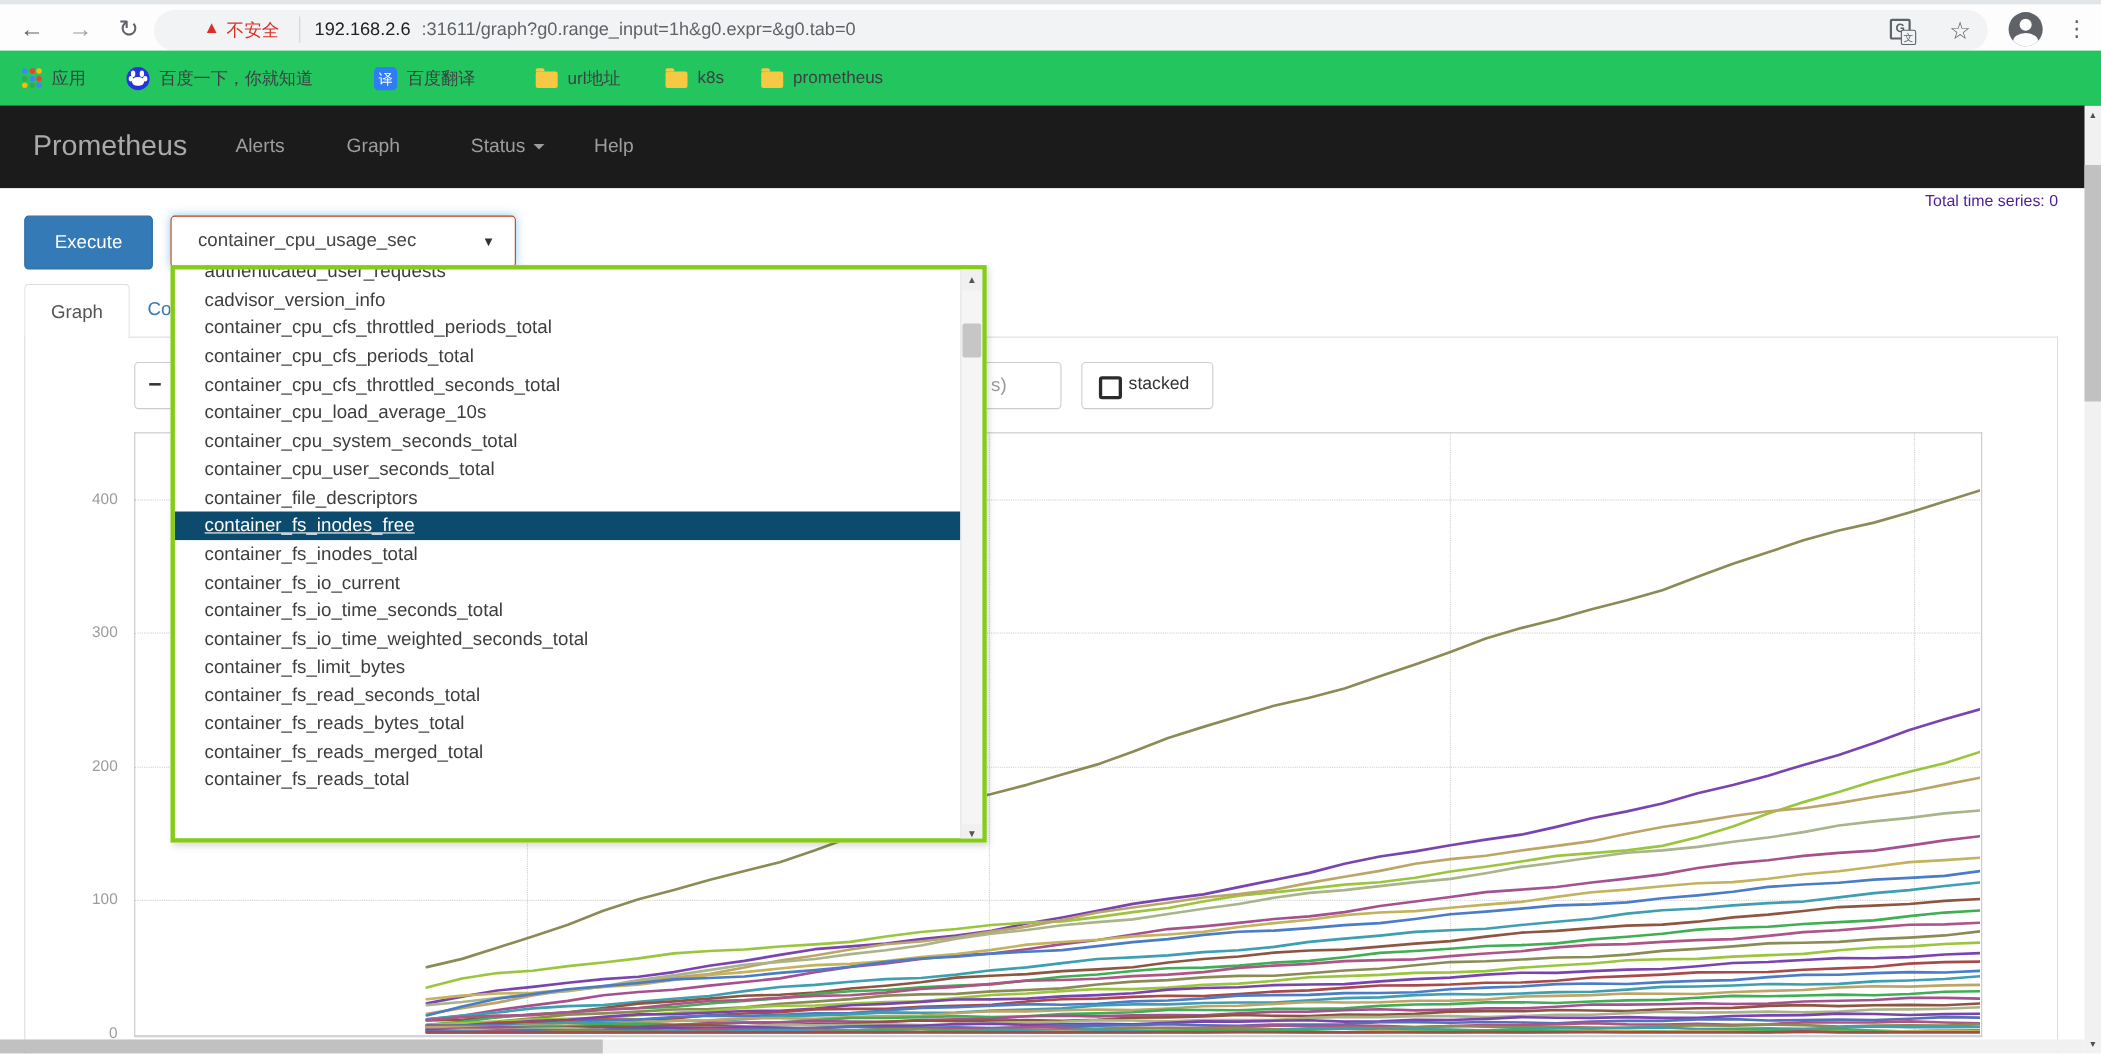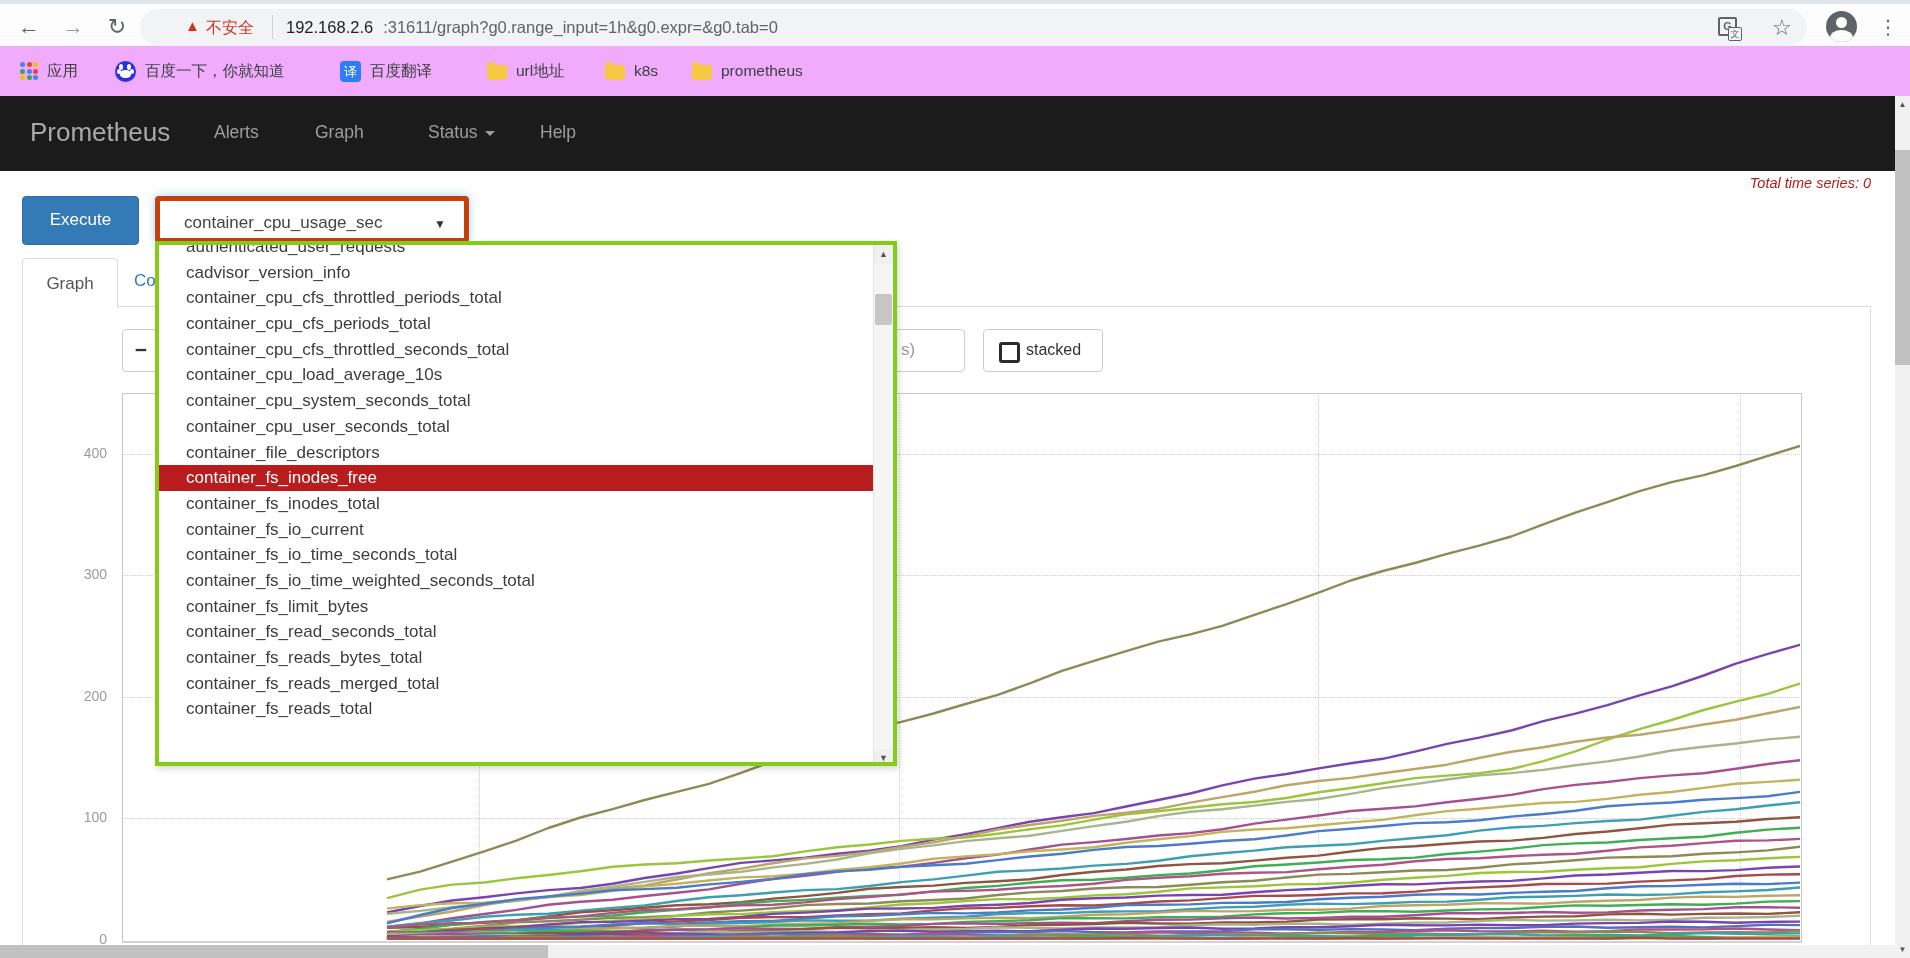--- a/index.html
+++ b/index.html
@@ -19,46 +19,46 @@
   #translate-icon{left:1578px;top:8px;width:22px;height:22px;color:#5f6368;}
   #translate-icon .g{position:absolute;left:0;top:0;width:15px;height:15px;border:2px solid #5f6368;border-radius:2px;font-size:11px;font-weight:bold;line-height:15px;text-align:center;background:#f1f3f4;}
   #translate-icon .w{position:absolute;right:-2px;bottom:-2px;width:12px;height:12px;background:#f1f3f4;border:1.5px solid #5f6368;border-radius:2px;font-size:9px;line-height:12px;text-align:center;}
   #star-icon{left:1632px;top:6px;font-size:22px;color:#5f6368;}
   #avatar{left:1826px;top:7px;width:31px;height:31px;border-radius:50%;background:#5f6368;overflow:hidden;}
   #avatar .head{position:absolute;left:10px;top:6px;width:11px;height:11px;border-radius:50%;background:#fdfdfd;}
   #avatar .body{position:absolute;left:4px;top:19px;width:23px;height:16px;border-radius:50%;background:#fdfdfd;}
   #menu-dots{left:1878px;top:8px;font-size:20px;color:#5f6368;letter-spacing:0;line-height:30px;}
 
   
-  #bookmarks{left:0;top:46px;width:1910px;height:50px;background:#f0abfc;border-bottom:4px solid #3b82f6;}
+  #bookmarks{left:0;top:46px;width:1910px;height:50px;background:#22c55e;border-bottom:4px solid #3b82f6;}
   .bm{position:absolute;top:0;height:50px;display:flex;align-items:center;gap:9px;font-size:15.5px;color:#3c4043;}
   .appsgrid{width:18px;height:18px;display:grid;grid-template-columns:repeat(3,5px);grid-template-rows:repeat(3,5px);gap:1.5px;}
   .appsgrid i{border-radius:50%;}
   .baidu{width:21px;height:21px;border-radius:50%;background:#2932e1;position:relative;}
   .baidu i{position:absolute;background:#fff;border-radius:50%;}
   .baidu .p1{left:4px;top:3px;width:4px;height:6px;}
   .baidu .p2{left:12px;top:3px;width:4px;height:6px;}
   .baidu .p3{left:1.5px;top:8px;width:4px;height:5px;}
   .baidu .p4{left:15px;top:8px;width:4px;height:5px;}
   .baidu .p5{left:5px;top:9px;width:11px;height:8px;border-radius:45%;}
   .trans{width:21px;height:21px;border-radius:4px;background:#2e7df6;color:#fff;font-size:13px;line-height:21px;text-align:center;}
   .folder{width:20px;height:15px;background:#f7c844;border-radius:2px;position:relative;margin-top:3px;}
   .folder:before{content:"";position:absolute;left:0;top:-3px;width:8px;height:3px;background:#f7c844;border-radius:2px 2px 0 0;}
 
   
   #pnav{left:0;top:96px;width:1910px;height:75px;background:#1b1b1b;}
   #brand{left:30px;top:21px;font-size:26px;color:#a9a9a9;}
   .plink{position:absolute;top:26px;font-size:17.5px;color:#9d9d9d;}
   .caret{display:inline-block;margin-left:7px;width:0;height:0;border-left:5px solid transparent;border-right:5px solid transparent;border-top:5px solid #9d9d9d;vertical-align:middle;}
 
-  #total-series{left:1571px;top:175px;width:300px;text-align:right;font-size:14.5px;color:#b91c1c;font-style:italic;}
+  #total-series{left:1571px;top:175px;width:300px;text-align:right;font-size:14.5px;color:#4c1d95;}
 
   
   #execute-btn{left:22px;top:196px;width:115px;height:47px;background:#337ab7;border:1px solid #2e6da4;border-radius:4px;color:#fff;font-size:17px;text-align:center;line-height:45px;}
-  #metric-input{left:155px;top:196px;width:314px;height:47px;background:#fff;border:5px solid #c2410c;border-radius:4px;box-shadow:0 0 9px rgba(102,175,233,.65);box-sizing:border-box;z-index:40;}
+  #metric-input{left:155px;top:196px;width:314px;height:47px;background:#fff;border:1px solid #c2410c;border-radius:4px;box-shadow:0 0 9px rgba(102,175,233,.65);box-sizing:border-box;z-index:40;}
   #metric-input .val{position:absolute;left:24px;top:12px;font-size:17px;color:#444;}
   #metric-input .dd{position:absolute;right:18px;top:16px;font-size:12px;color:#333;}
 
   
   #graph-tab{left:22px;top:258px;width:94px;height:49px;background:#fff;border:1px solid #ddd;border-bottom:none;border-radius:4px 4px 0 0;z-index:5;font-size:17px;color:#555;text-align:center;line-height:49px;}
   #console-tab{left:134px;top:271px;font-size:17px;color:#337ab7;z-index:4;}
   #panel{left:22px;top:306px;width:1849px;height:652px;border:1px solid #ddd;border-bottom:none;background:#fff;box-sizing:border-box;}
 
   
   .ctl{position:absolute;height:43px;background:#fff;border:1px solid #ccc;border-radius:4px;box-sizing:border-box;}
@@ -247,21 +247,21 @@
     <div id="metric-list">
         <div class="mitem">authenticated_user_requests</div>
         <div class="mitem">cadvisor_version_info</div>
         <div class="mitem">container_cpu_cfs_throttled_periods_total</div>
         <div class="mitem">container_cpu_cfs_periods_total</div>
         <div class="mitem">container_cpu_cfs_throttled_seconds_total</div>
         <div class="mitem">container_cpu_load_average_10s</div>
         <div class="mitem">container_cpu_system_seconds_total</div>
         <div class="mitem">container_cpu_user_seconds_total</div>
         <div class="mitem">container_file_descriptors</div>
-        <div class="mitem hl" style="background: #b91c1c;">container_fs_inodes_free</div>
+        <div class="mitem hl" style="background: #0c4a6e; text-decoration: underline;">container_fs_inodes_free</div>
         <div class="mitem">container_fs_inodes_total</div>
         <div class="mitem">container_fs_io_current</div>
         <div class="mitem">container_fs_io_time_seconds_total</div>
         <div class="mitem">container_fs_io_time_weighted_seconds_total</div>
         <div class="mitem">container_fs_limit_bytes</div>
         <div class="mitem">container_fs_read_seconds_total</div>
         <div class="mitem">container_fs_reads_bytes_total</div>
         <div class="mitem">container_fs_reads_merged_total</div>
         <div class="mitem">container_fs_reads_total</div>
       </div>

